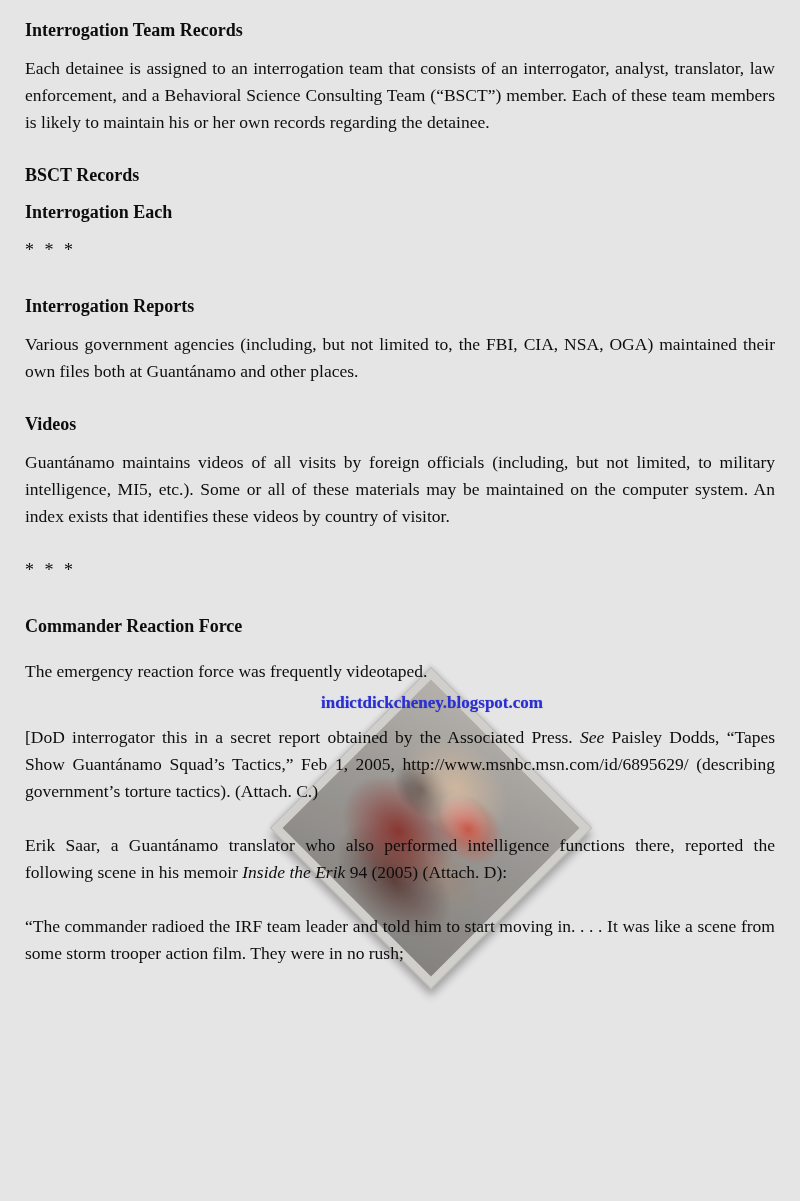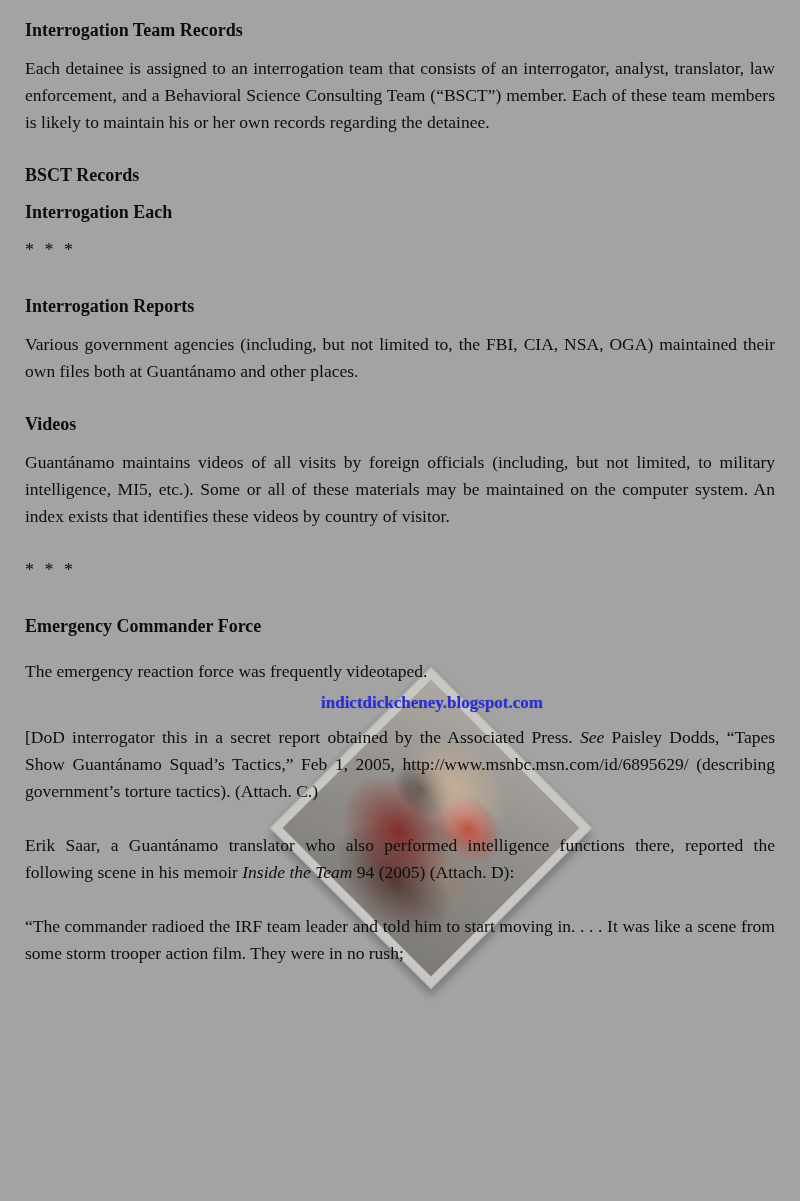--- a/index.html
+++ b/index.html
@@ -4,21 +4,21 @@
 <style>
   html, body {
     margin: 0;
     padding: 0;
     background: #ffffff;
   }
   .page {
     position: relative;
     width: 800px;
     height: 1201px;
-    background: #a3a3a3;
+    background: #e5e5e5;
     overflow: hidden;
     font-family: "Liberation Serif", "DejaVu Serif", serif;
     color: #0d0d0d;
   }
   
   .watermark {
     position: absolute;
     left: 317px;
     top: 714px;
     width: 226px;
@@ -104,25 +104,25 @@
     <div class="separator">* * *</div>
 
     <h2 class="doc-heading">Interrogation Reports</h2>
     <p class="doc-paragraph">Various government agencies (including, but not limited to, the FBI, CIA, NSA, OGA) maintained their own files both at Guantánamo and other places.</p>
 
     <h2 class="doc-heading">Videos</h2>
     <p class="doc-paragraph">Guantánamo maintains videos of all visits by foreign officials (including, but not limited, to military intelligence, MI5, etc.).  Some or all of these materials may be maintained on the computer system.  An index exists that identifies these videos by country of visitor.</p>
 
     <div class="separator">* * *</div>
 
-    <h2 class="doc-heading">Emergency Commander Force</h2>
+    <h2 class="doc-heading">Commander Reaction Force</h2>
     <p class="doc-paragraph tight">The emergency reaction force was frequently videotaped.</p>
 
     <div class="wm-caption">indictdickcheney.blogspot.com</div>
 
     <p class="doc-paragraph"><span>[DoD interrogator this in a secret report obtained by the Associated Press.  </span><span class="italic">See</span><span> Paisley Dodds, “Tapes Show Guantánamo Squad’s Tactics,” Feb 1, 2005, http://www.msnbc.msn.com/id/6895629/ (describing government’s torture tactics).  (Attach. C.)</span></p>
 
-    <p class="doc-paragraph"><span>Erik Saar, a Guantánamo translator who also performed intelligence functions there, reported the following scene in his memoir  </span><span class="italic">Inside the Team</span><span> 94 (2005) (Attach. D):</span></p>
+    <p class="doc-paragraph"><span>Erik Saar, a Guantánamo translator who also performed intelligence functions there, reported the following scene in his memoir  </span><span class="italic">Inside the Erik</span><span> 94 (2005) (Attach. D):</span></p>
 
     <p class="doc-paragraph">“The commander radioed the IRF team leader and told him to start moving in. . . . It was like a scene from some storm trooper action film.  They were in no rush;</p>
 
   </div>
 </div>
 
 </body></html>

